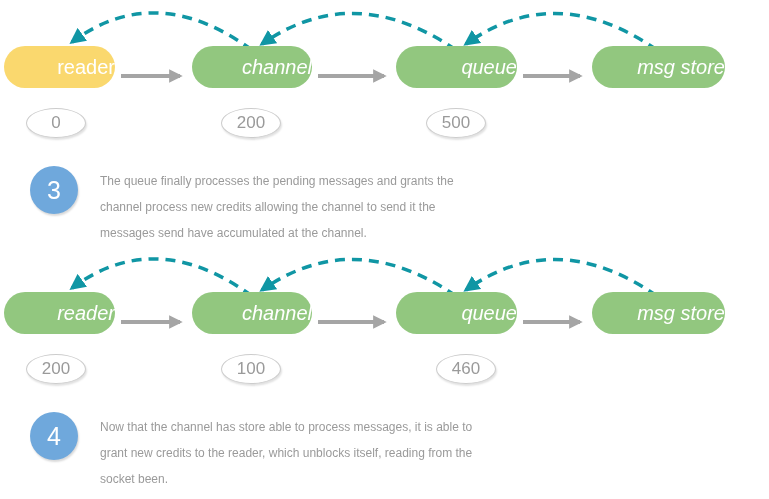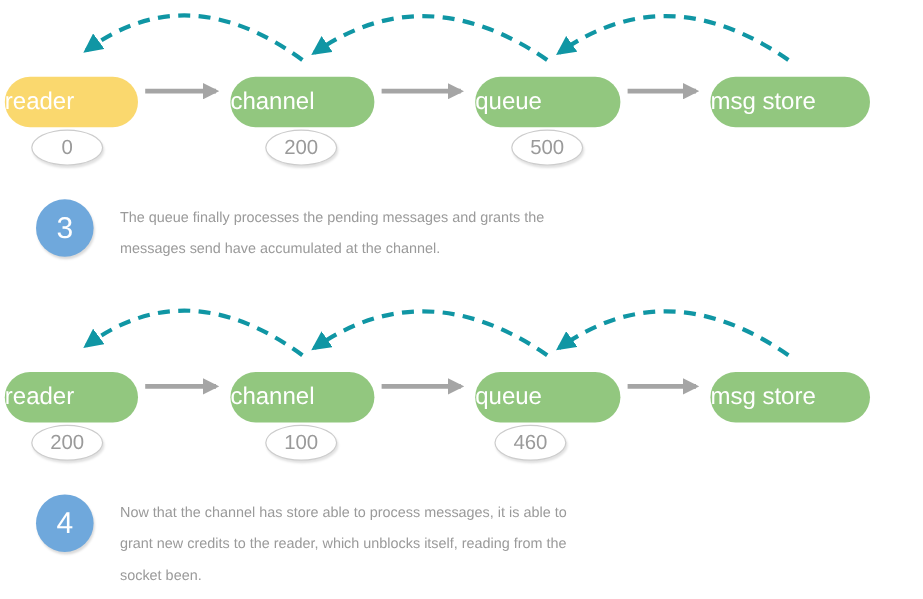--- a/index.html
+++ b/index.html
@@ -8,30 +8,30 @@
     width: 769px;
     height: 499px;
     background: #ffffff;
     font-family: "Liberation Sans", sans-serif;
     overflow: hidden;
   }
   .row { position: absolute; left: 0; width: 769px; height: 145px; }
   .row svg { position: absolute; left: 0; top: 0; }
   .node {
     position: absolute;
-    top: 64px;
+    top: 46px;
     height: 42px;
     line-height: 42px;
     border-radius: 21px;
-    text-align: left;
+    text-align: right;
     color: #ffffff;
     font-size: 20px;
   }
   .fill-yellow { background: var(--yellow); }
-  .fill-green  { background: var(--green); }
+  .fill-green  { background: var(--green); font-style: italic; }
   .credit-oval {
     position: absolute;
     top: 108px;
     width: 58px;
     height: 28px;
     line-height: 28px;
     border: 1.5px solid var(--oval-border);
     border-radius: 50%;
     background: #ffffff;
     text-align: center;
@@ -99,40 +99,41 @@
     <div class="node fill-green" style="left:592px;width:133px"><span>msg store</span></div>
     <div class="credit-oval" style="left:26px"><span>0</span></div>
     <div class="credit-oval" style="left:221px"><span>200</span></div>
     <div class="credit-oval" style="left:426px"><span>500</span></div>
   </div>
 
   <div class="step" style="top:166px;height:80px">
     <div class="step-circle"><span>3</span></div>
     <div class="step-text">
       <div>The queue finally processes the pending messages and grants the</div>
+      <div>channel process new credits allowing the channel to send it the</div>
       <div>messages send have accumulated at the channel.</div>
     </div>
   </div>
 
   <div class="row" style="top:246px">
     <svg width="769" height="145">
       <line class="flow" x1="121" y1="76" x2="180" y2="76" marker-end="url(#grayHead)"></line>
       <line class="flow" x1="318" y1="76" x2="384" y2="76" marker-end="url(#grayHead)"></line>
       <line class="flow" x1="523" y1="76" x2="580" y2="76" marker-end="url(#grayHead)"></line>
       <path class="arc" d="M 252,50 Q 156,-20 72,42" marker-end="url(#tealHead)"></path>
       <path class="arc" d="M 456,50 Q 354,-20 262,44" marker-end="url(#tealHead)"></path>
       <path class="arc" d="M 657,50 Q 556,-20 466,44" marker-end="url(#tealHead)"></path>
     </svg>
     <div class="node fill-green" style="left:4px;width:111px"><span>reader</span></div>
     <div class="node fill-green" style="left:192px;width:120px"><span>channel</span></div>
     <div class="node fill-green" style="left:396px;width:121px"><span>queue</span></div>
     <div class="node fill-green" style="left:592px;width:133px"><span>msg store</span></div>
     <div class="credit-oval" style="left:26px"><span>200</span></div>
     <div class="credit-oval" style="left:221px"><span>100</span></div>
-    <div class="credit-oval" style="left:412px"><span>460</span></div>
+    <div class="credit-oval" style="left:436px"><span>460</span></div>
   </div>
 
   <div class="step" style="top:412px;height:80px">
     <div class="step-circle"><span>4</span></div>
     <div class="step-text">
       <div>Now that the channel has store able to process messages, it is able to</div>
       <div>grant new credits to the reader, which unblocks itself, reading from the</div>
       <div>socket been.</div>
     </div>
   </div>

